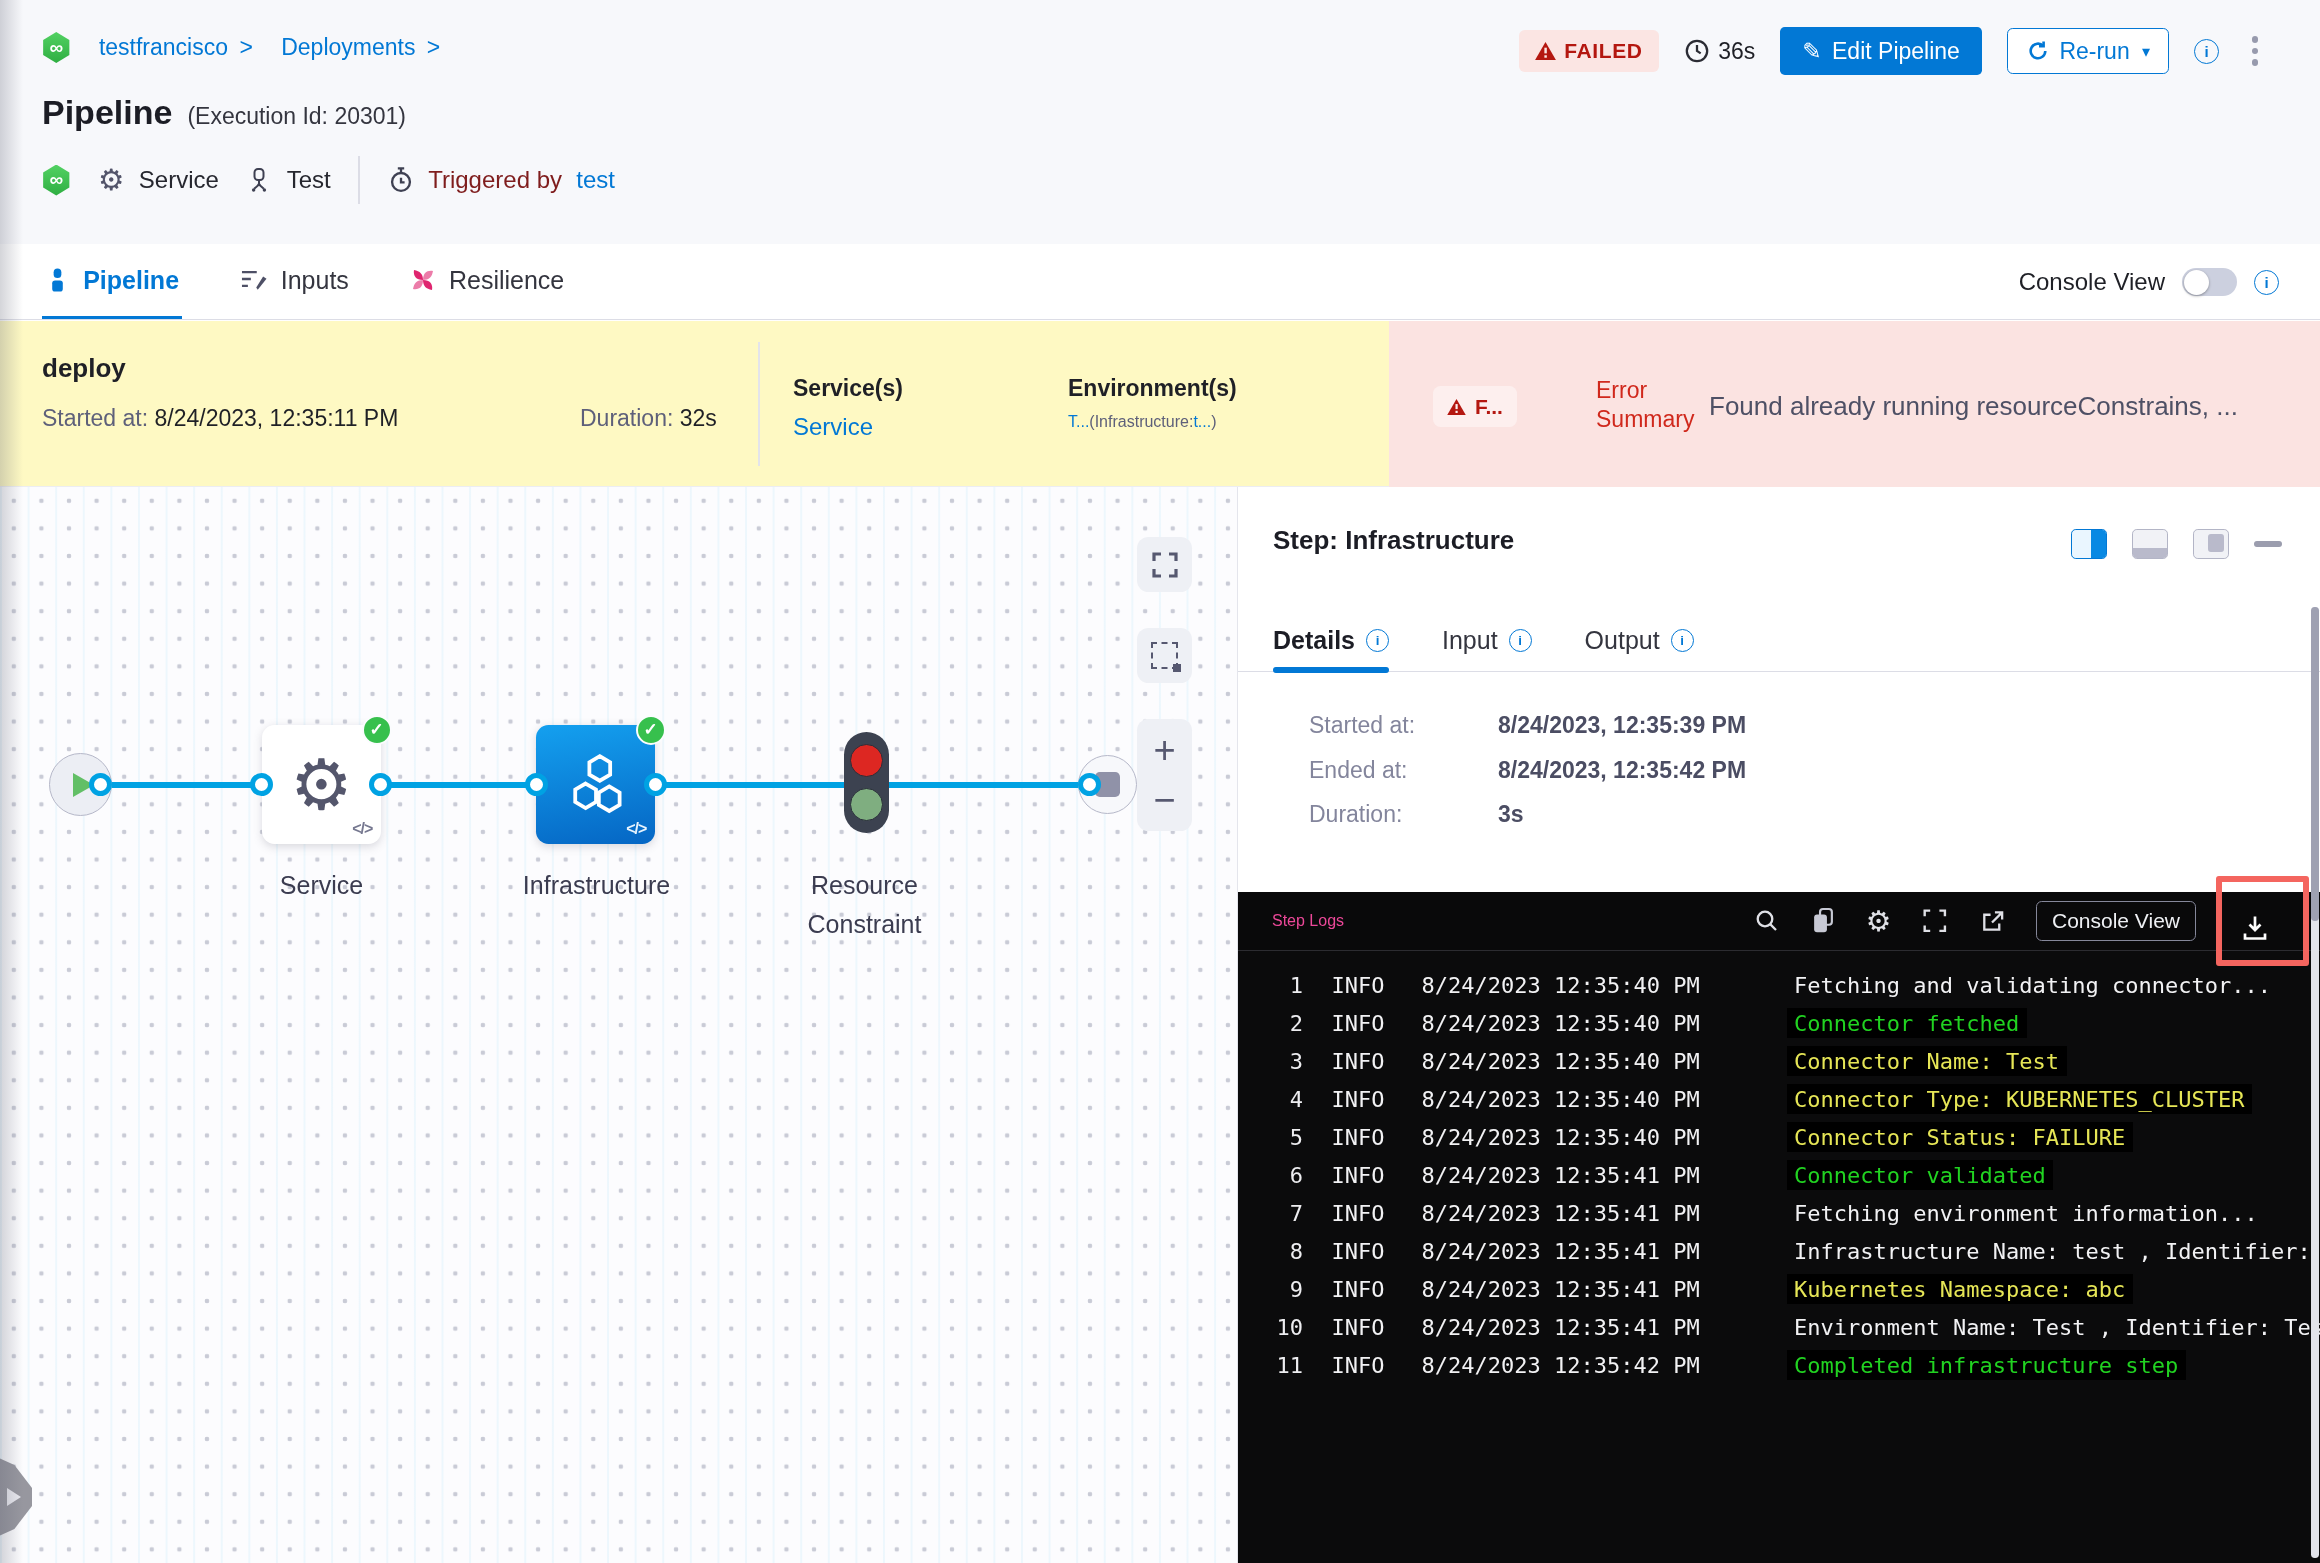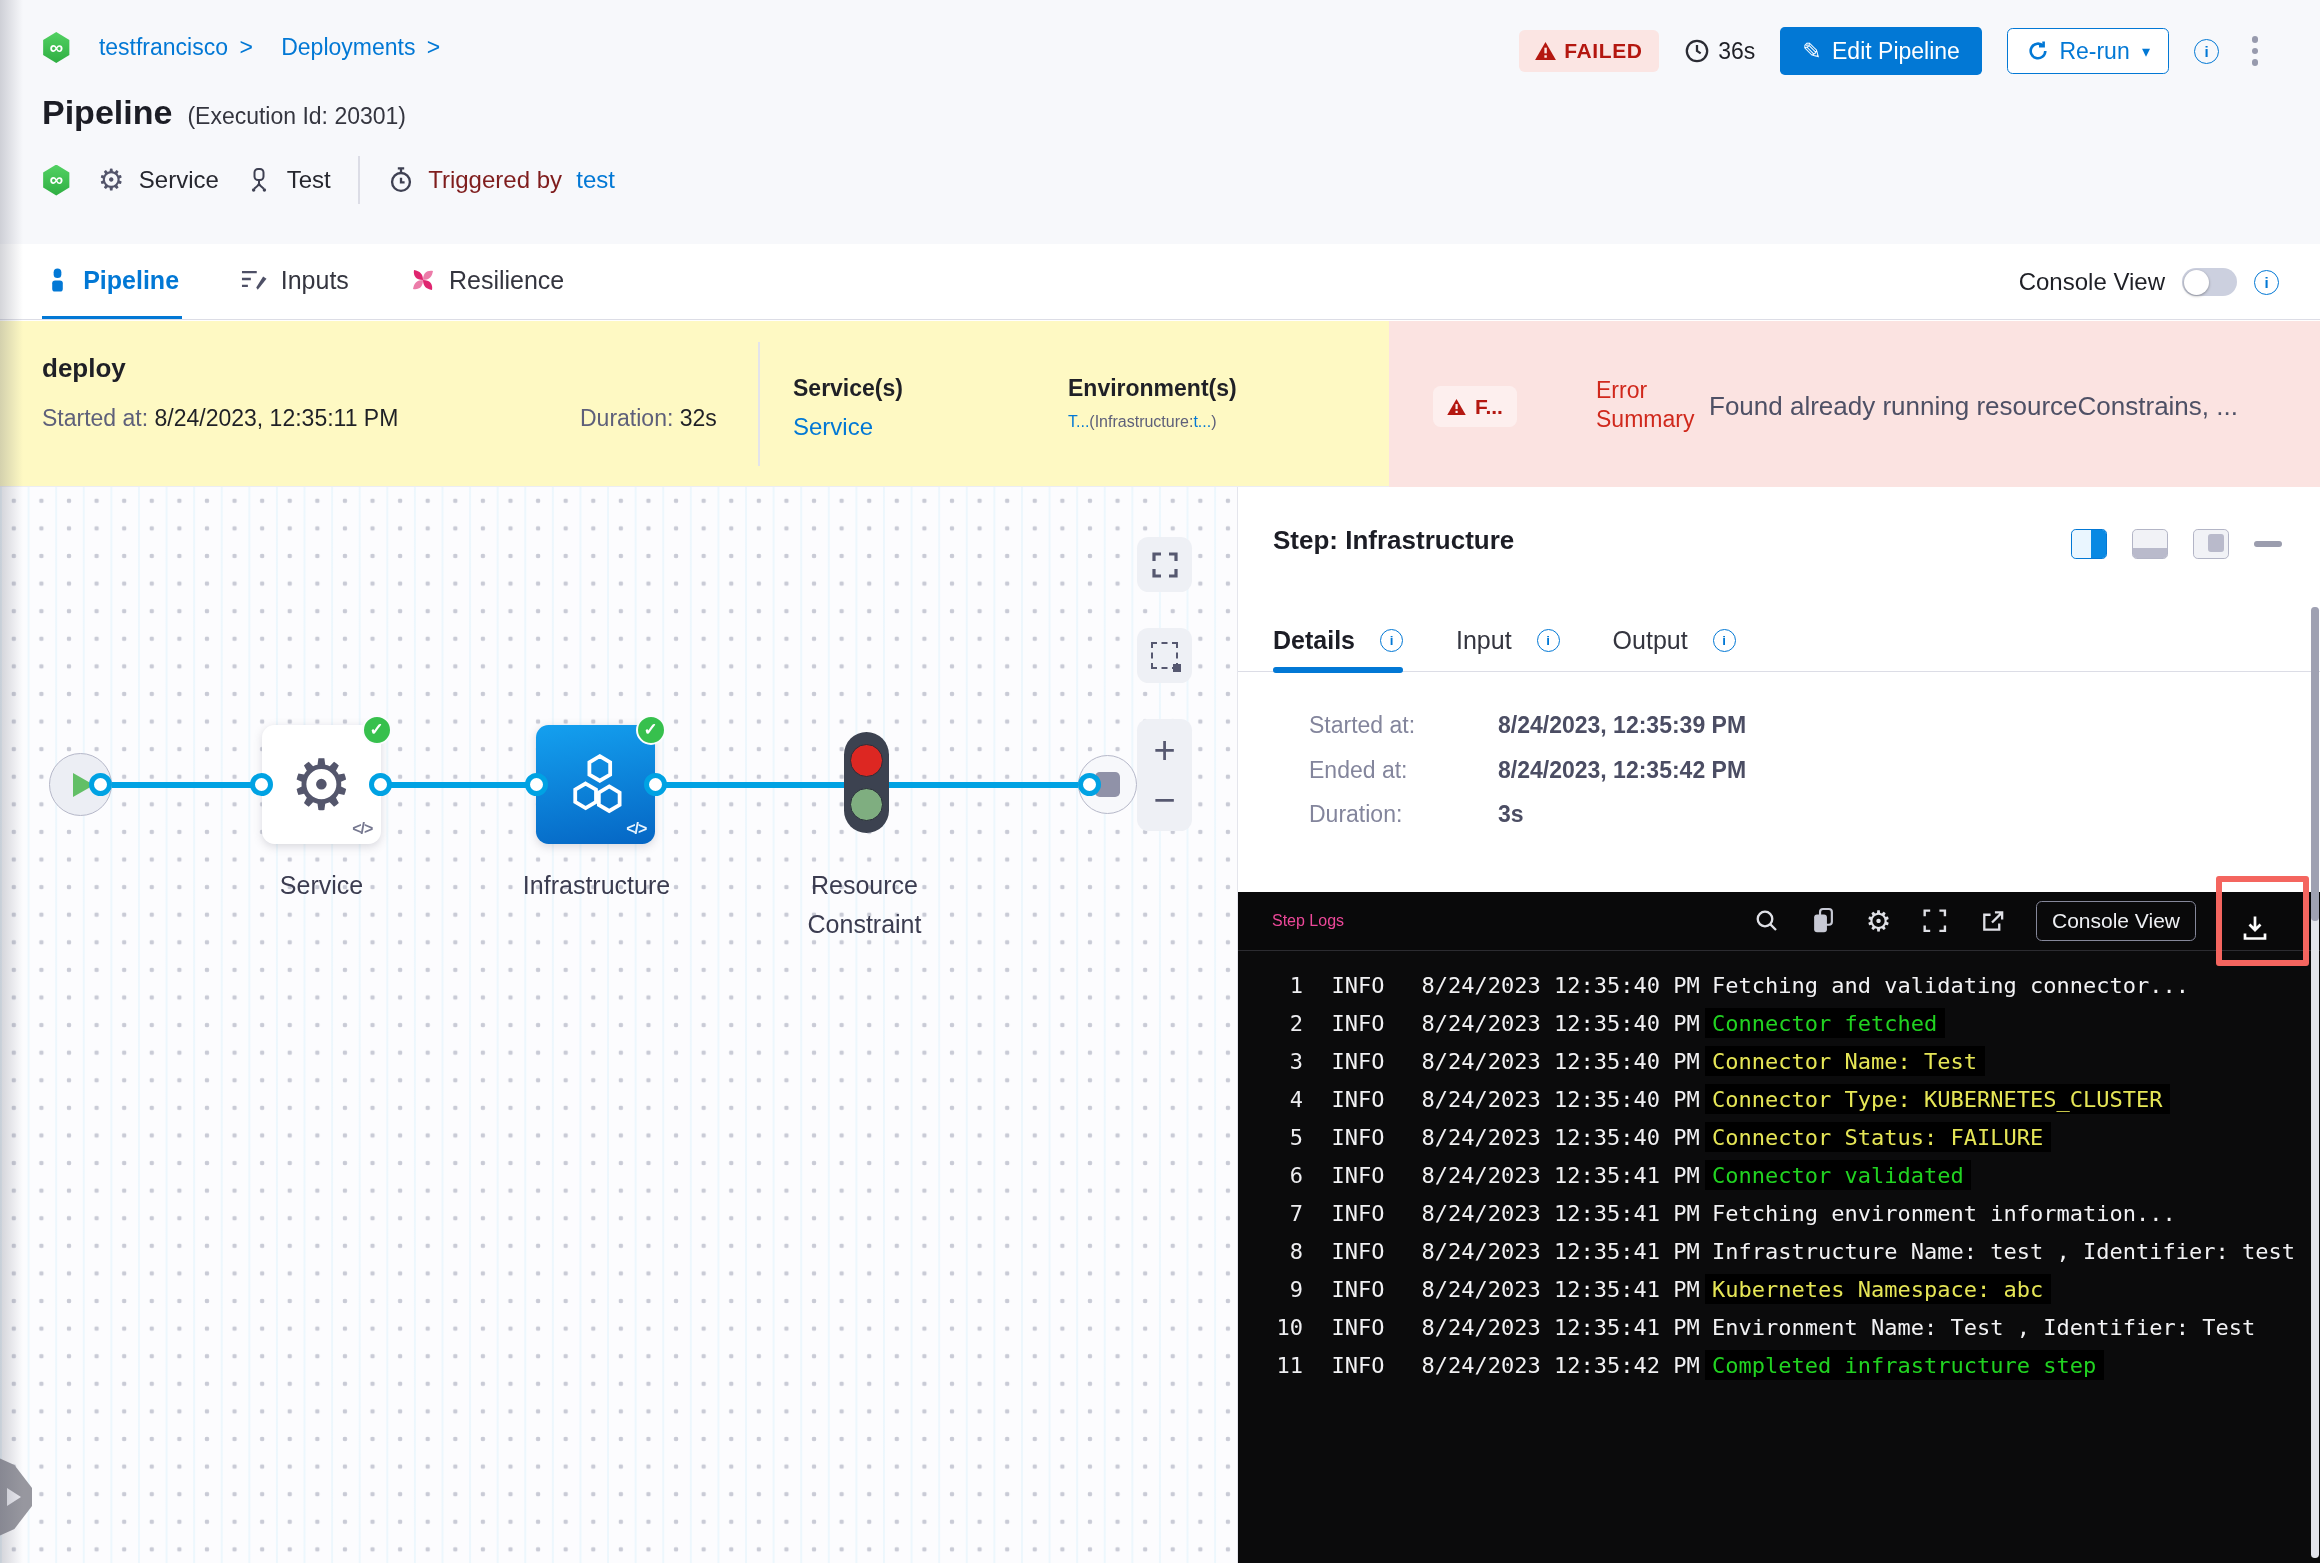--- a/index.html
+++ b/index.html
@@ -91,21 +91,21 @@
   .layout-icons { position:absolute; right:38px; top:42px; display:flex; align-items:center; gap:25px; }
   .lay { width:36px; height:29.5px; border-radius:4.8px; position:relative; cursor:pointer; }
   .lay1 { border:1.9px solid #0278d5; background:#eaf6ff; overflow:hidden; }
   .lay1 i { position:absolute; right:0; top:0; bottom:0; width:15px; background:#0989e3; }
   .lay2 { border:1.9px solid #b3b5c6; background:#f1f2f6; overflow:hidden; }
   .lay2 i { position:absolute; left:0; right:0; bottom:0; height:9.5px; background:#b9bacb; }
   .lay3 { border:1.9px solid #b3b5c6; background:#f1f2f6; }
   .lay3 i { position:absolute; right:3.8px; top:3.8px; width:16px; height:18px; background:#b9bacb; border-radius:2.9px; }
   .minimize-dash { width:28.5px; height:5.7px; background:#9b9dae; border-radius:2.9px; cursor:pointer; }
   .sp-tabs { position:absolute; top:122px; left:0; right:0; height:63px; border-bottom:1.9px solid #dcdde6; display:flex; gap:53px; padding-left:35px; }
-  .sp-tab { position:relative; display:flex; align-items:center; gap:25px; font-size:25px; color:#34353f; cursor:pointer; }
+  .sp-tab { position:relative; display:flex; align-items:center; gap:11px; font-size:25px; color:#34353f; cursor:pointer; }
   .sp-tab.active { font-weight:700; color:#1c1d25; }
   .sp-tab.active::after { content:""; position:absolute; left:0; right:0; bottom:-1.9px; height:5.7px; background:#0278d5; border-radius:2.9px; }
   .details-rows { position:absolute; left:71px; top:224px; }
   .d-row { display:flex; margin-bottom:16px; font-size:23px; line-height:28.5px; }
   .d-row .dl { width:189px; color:#83859c; }
   .d-row .dv { color:#4b4d63; font-weight:700; }
 
   
   .logs-panel { position:absolute; left:0; top:405px; right:0; bottom:0; background:#0b0b0c; }
   .logs-header { height:59px; background:#09090a; border-bottom:1px solid #2c2c31; display:flex; align-items:center; padding:0 124px 0 34px; }
@@ -114,21 +114,21 @@
   .logs-icons > * { cursor:pointer; }
   .gear-log { font-size:28.5px; color:#dfe0e6; line-height:1; }
   .console-btn { border:1.9px solid #85879a; border-radius:5.7px; color:#eef0f4; font-size:21px; padding:6.7px 15px; background:transparent; font-family:inherit; cursor:pointer; }
   .dl-btn { position:absolute; right:44px; top:420px; width:42px; height:42px; display:grid; place-items:center; cursor:pointer; z-index:6; }
   .highlight-box { position:absolute; left:978px; top:389px; width:93px; height:90px; border:6.7px solid #f4655f; border-radius:2.9px; z-index:7; pointer-events:none; }
   .log-body { padding:15px 0 0 23px; font-family:"DejaVu Sans Mono", monospace; font-size:22px; }
   .log-line { height:38px; display:flex; align-items:center; white-space:pre; overflow:hidden; }
   .ln { width:42px; text-align:right; color:#ededf0; flex:0 0 auto; }
   .lv { margin-left:28.5px; width:63px; color:#f2f2f4; flex:0 0 auto; }
   .lt { margin-left:27px; width:283px; color:#f2f2f4; flex:0 0 auto; }
-  .lm { padding:2.9px 7.6px; flex:0 0 auto; }
+  .lm { margin-left:82px; padding:2.9px 7.6px; flex:0 0 auto; }
   .lm.plain { color:#f2f2f4; }
   .lm.green { color:#21d321; background:#000; }
   .lm.yellow { color:#e6e656; background:#000; }
 
   
   .left-shade { position:absolute; left:0; top:0; width:23px; height:1564px; background:linear-gradient(to right, rgba(90,93,110,.26), rgba(90,93,110,0)); z-index:40; pointer-events:none; }
   .scroll-track { position:absolute; left:2311px; top:607px; width:7.6px; height:951px; background:#e2e3ea; border-radius:3.8px; z-index:30; }
   .scroll-thumb { position:absolute; left:2311px; top:607px; width:7.6px; height:314px; background:#9fa1b2; border-radius:3.8px; z-index:31; cursor:pointer; }
 </style>
 </head>

